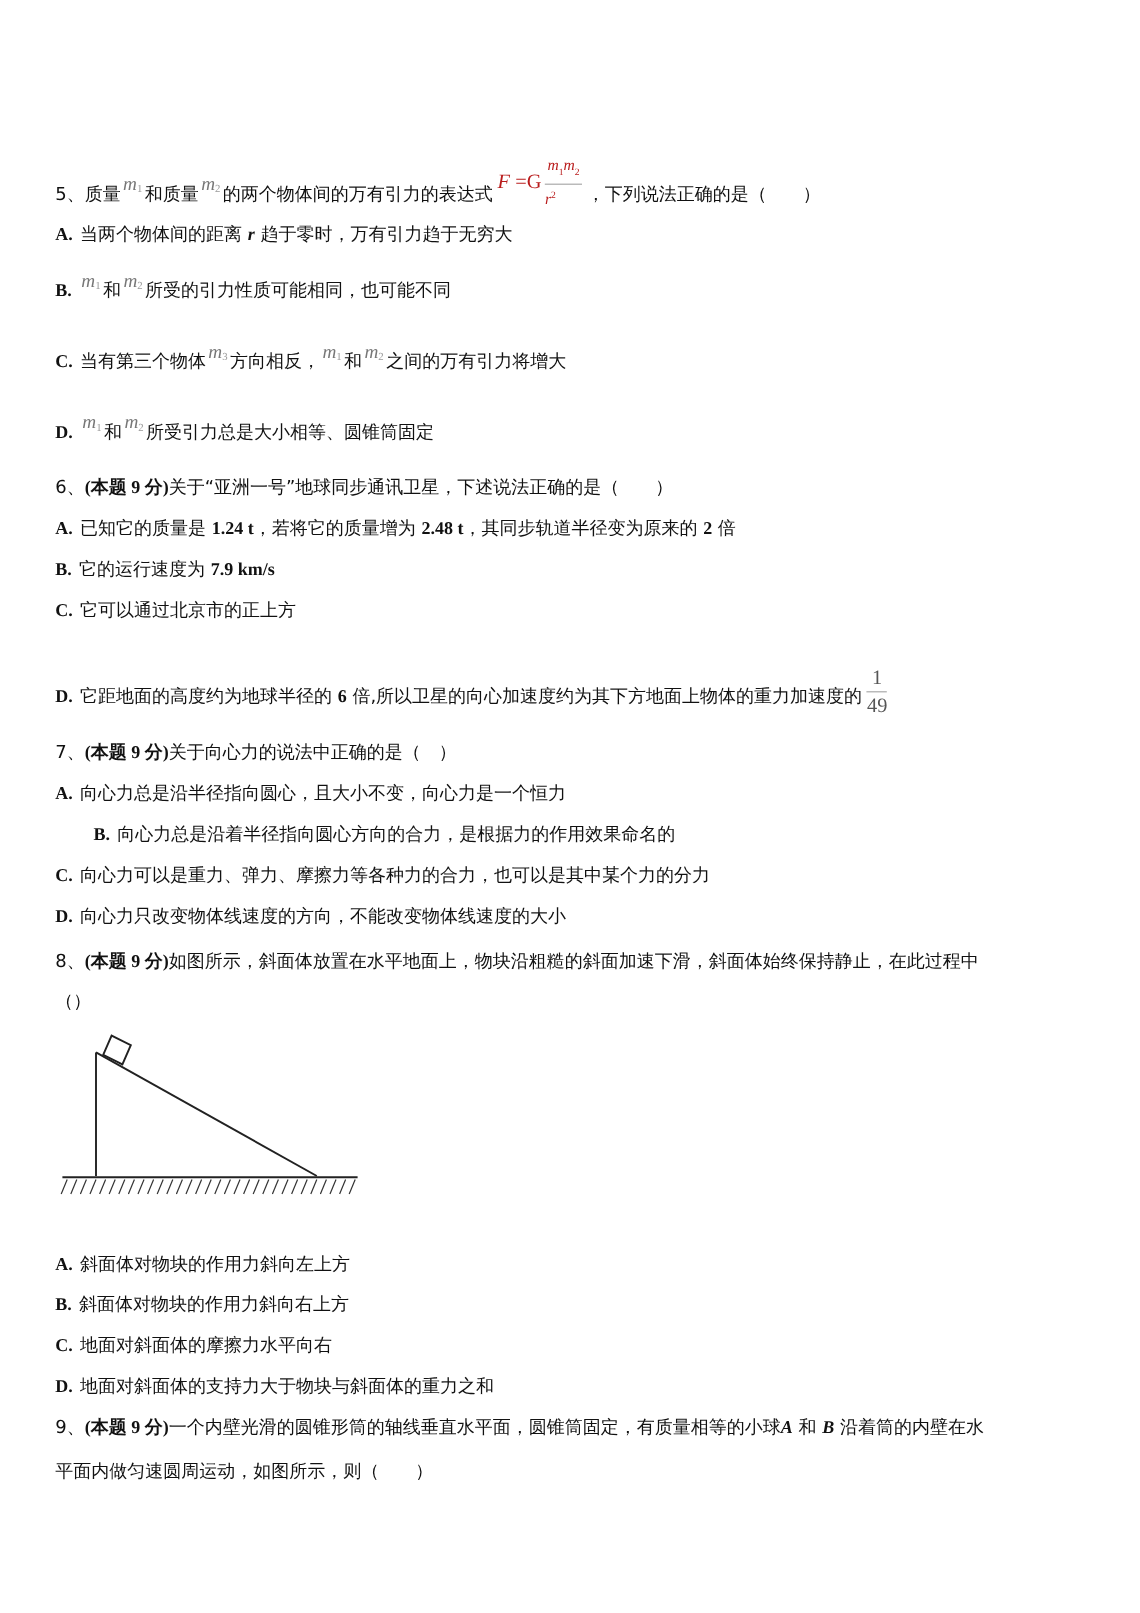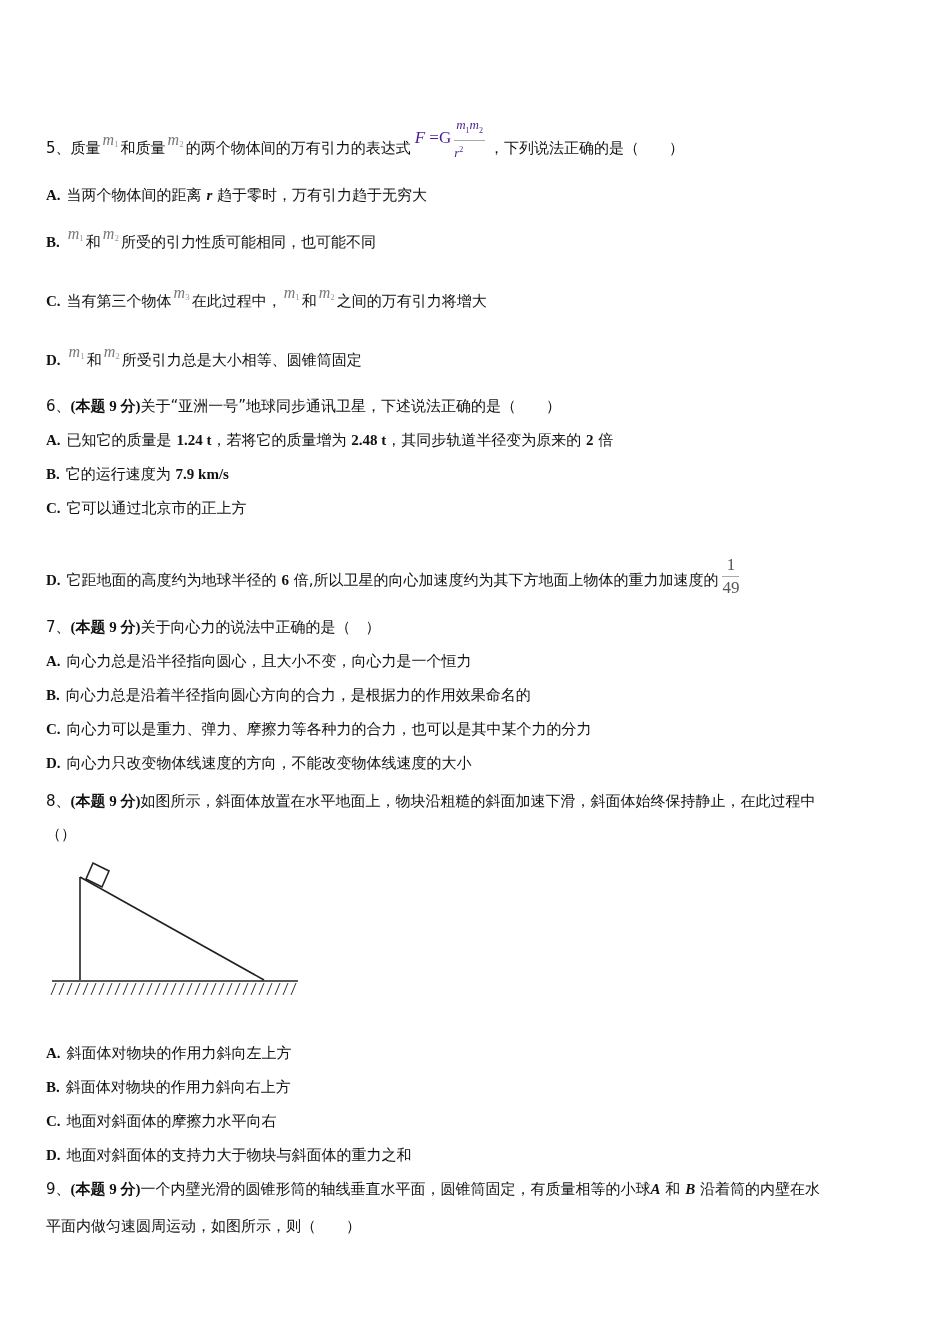--- a/index.html
+++ b/index.html
@@ -49,23 +49,23 @@
     .var {
       font-family: "Liberation Serif", "DejaVu Serif", serif;
       font-style: italic;
       font-weight: bold;
     }
     .formula {
       display: inline-block;
       position: relative;
       top: -10px;
       font-family: "Liberation Serif", "DejaVu Serif", serif;
-      color: #4c1d95;
+      color: #b91c1c;
       font-size: 17px;
-      margin: 0 4px;
+      margin: 13px 4px;
     }
     .formula .lhs {
       font-style: italic;
     }
     .frac {
       display: inline-block;
       vertical-align: middle;
       text-align: left;
       margin-left: 3px;
     }
@@ -129,21 +129,21 @@
 
 <div class="line" style="top:185px;">
   <span class="label">A.</span><span>当两个物体间的距离</span> <span class="var">r</span> <span>趋于零时，万有引力趋于无穷大</span>
 </div>
 
 <div class="line" style="top:232px;">
   <span class="label">B.</span><span class="math"><span>m</span><sub>1</sub></span><span>和</span><span class="math"><span>m</span><sub>2</sub></span><span>所受的引力性质可能相同，也可能不同</span>
 </div>
 
 <div class="line" style="top:291px;">
-  <span class="label">C.</span><span>当有第三个物体</span><span class="math"><span>m</span><sub>3</sub></span><span>在此过程中，</span><span class="math"><span>m</span><sub>1</sub></span><span>和</span><span class="math"><span>m</span><sub>2</sub></span><span>之间的万有引力将增大</span>
+  <span class="label">C.</span><span>当有第三个物体</span><span class="math"><span>m</span><sub>3</sub></span><span>方向相反，</span><span class="math"><span>m</span><sub>1</sub></span><span>和</span><span class="math"><span>m</span><sub>2</sub></span><span>之间的万有引力将增大</span>
 </div>
 
 <div class="line" style="top:350px;">
   <span class="label">D.</span><span class="math"><span>m</span><sub>1</sub></span><span>和</span><span class="math"><span>m</span><sub>2</sub></span><span>所受引力总是大小相等、圆锥筒固定</span>
 </div>
 
 <div class="line" style="top:396px;">
   <span>6、</span><span class="bold-num">(本题 9 分)</span><span>关于“亚洲一号”地球同步通讯卫星，下述说法正确的是（　　）</span>
 </div>
 
@@ -164,21 +164,21 @@
 </div>
 
 <div class="line" style="top:617px;">
   <span>7、</span><span class="bold-num">(本题 9 分)</span><span>关于向心力的说法中正确的是（　）</span>
 </div>
 
 <div class="line" style="top:651px;">
   <span class="label">A.</span><span>向心力总是沿半径指向圆心，且大小不变，向心力是一个恒力</span>
 </div>
 
-<div class="line" style="top:685px;">
+<div class="line" style="top:685px;margin-left:32px;">
   <span class="label">B.</span><span>向心力总是沿着半径指向圆心方向的合力，是根据力的作用效果命名的</span>
 </div>
 
 <div class="line" style="top:719px;">
   <span class="label">C.</span><span>向心力可以是重力、弹力、摩擦力等各种力的合力，也可以是其中某个力的分力</span>
 </div>
 
 <div class="line" style="top:753px;">
   <span class="label">D.</span><span>向心力只改变物体线速度的方向，不能改变物体线速度的大小</span>
 </div>

